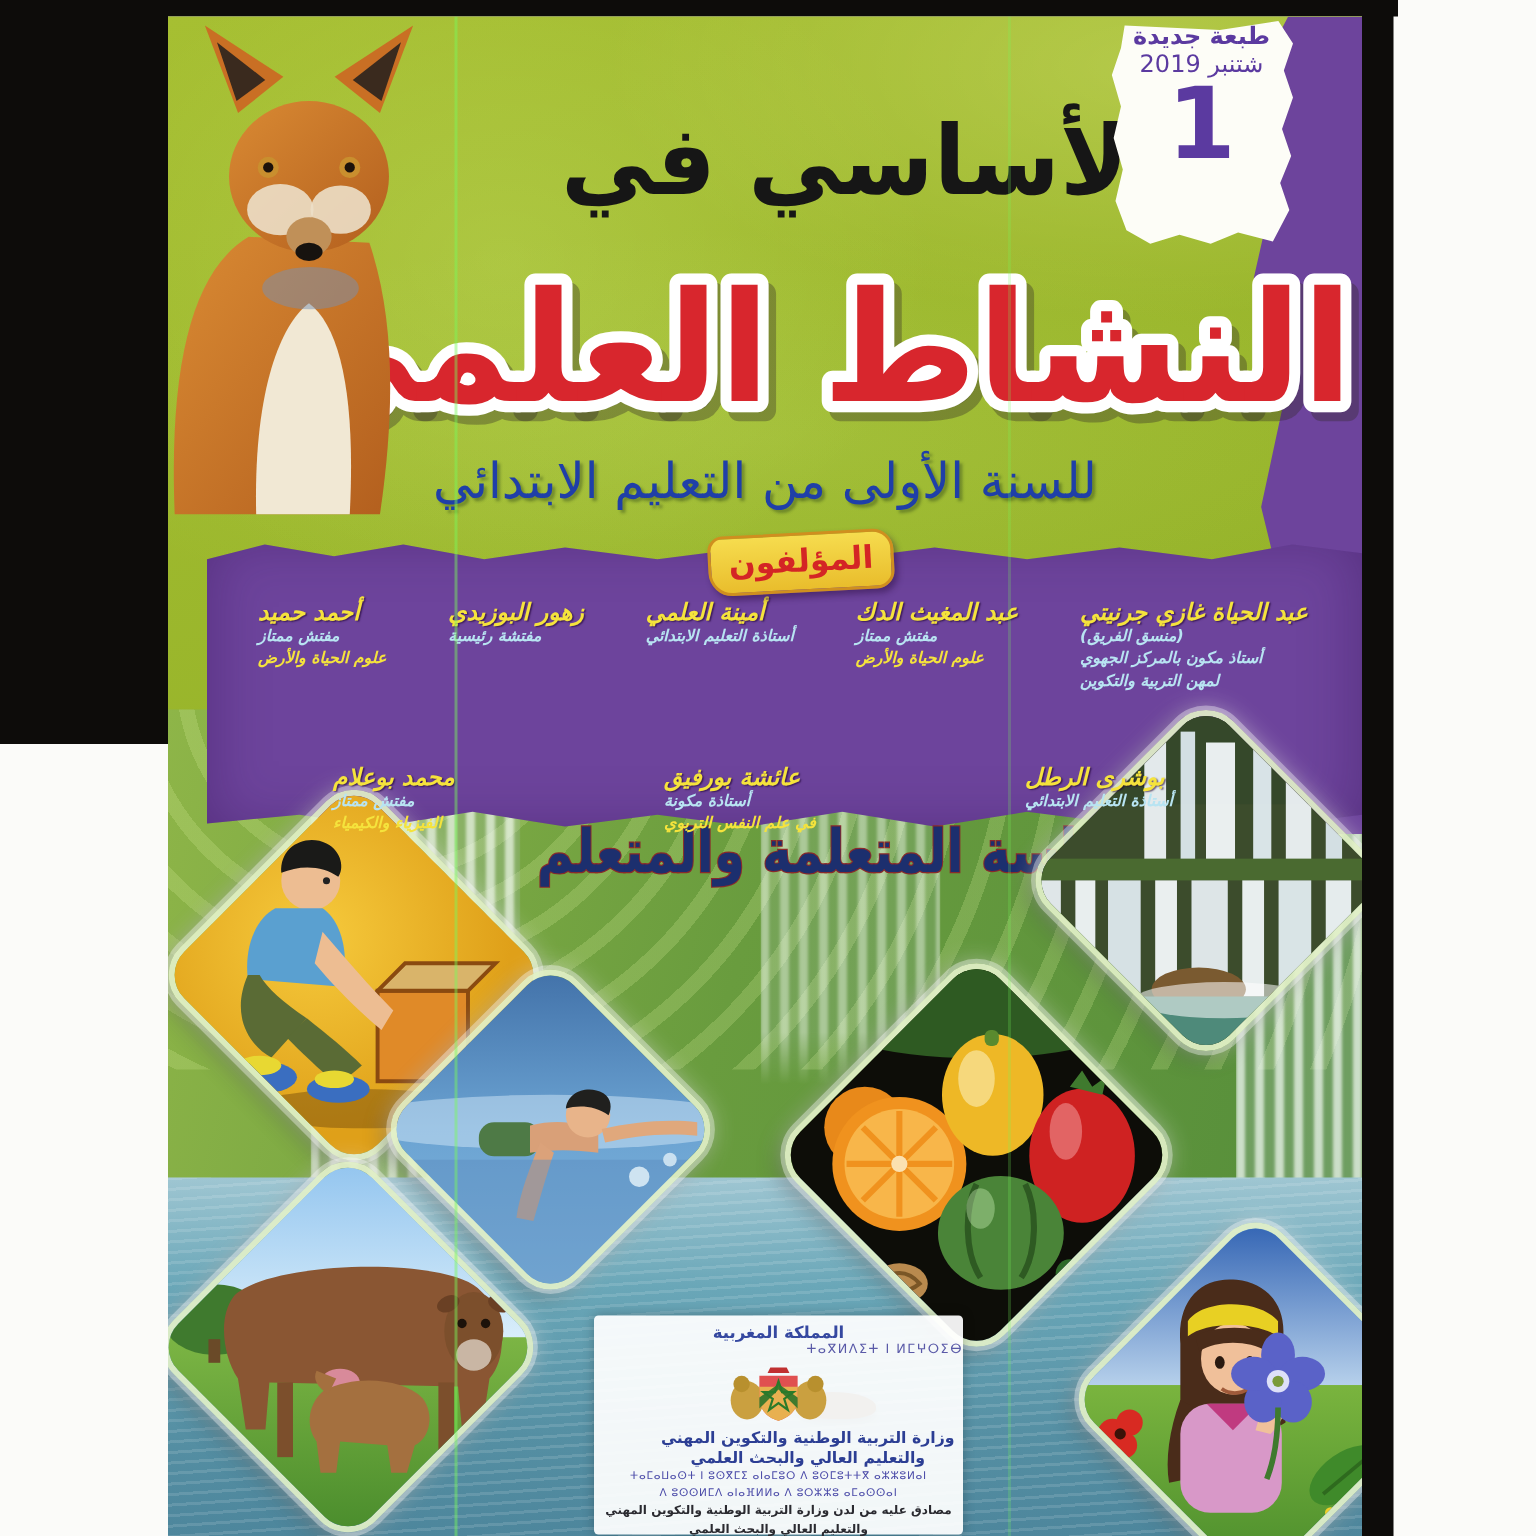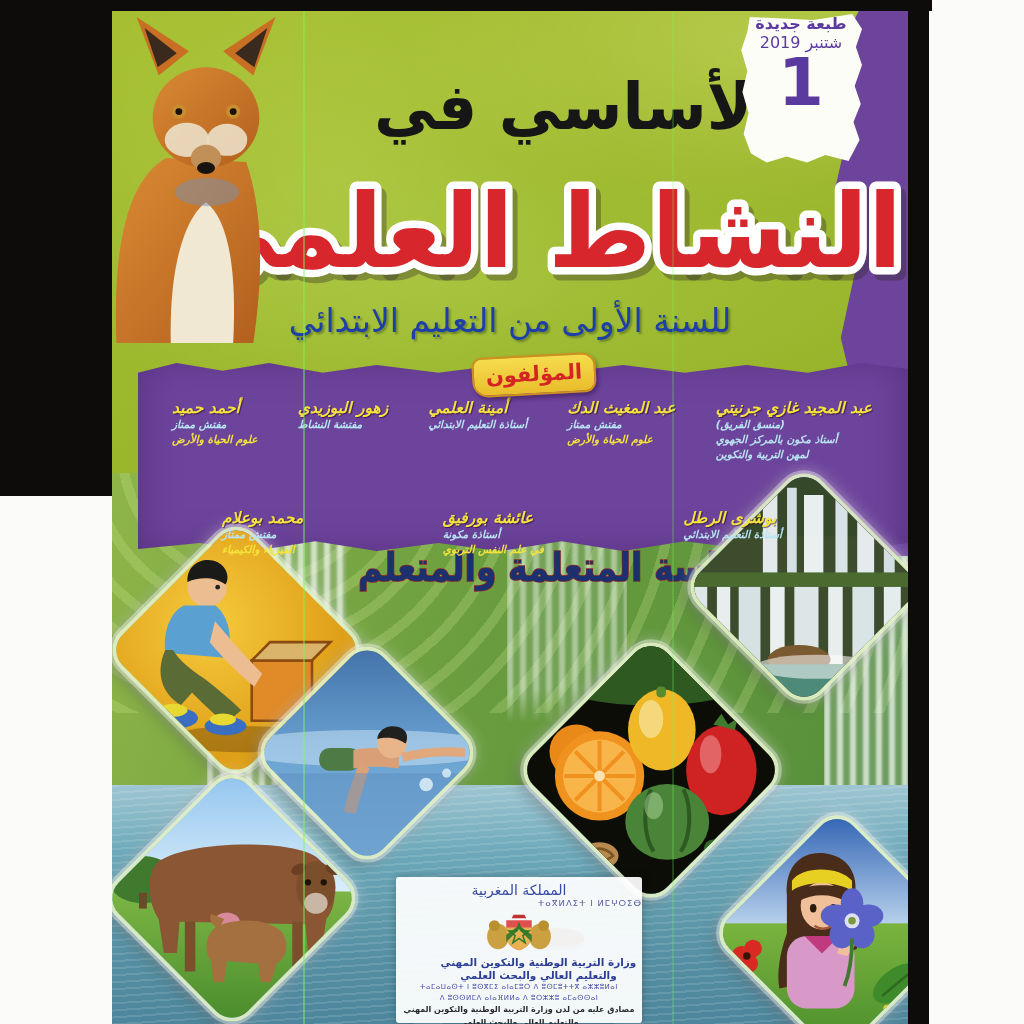--- a/index.html
+++ b/index.html
@@ -88,21 +88,21 @@
   #d-swim{left:172px;top:659px;width:158px;height:158px;z-index:4;}
   #d-cow{left:25px;top:792px;width:182px;height:182px;z-index:5;}
   #d-fall{left:604px;top:488px;width:168px;height:168px;z-index:3;}
   #d-veg{left:441px;top:661px;width:188px;height:188px;z-index:4;}
   #d-girl{left:634px;top:831px;width:174px;height:174px;z-index:5;}
 
   
   #ministry{position:absolute;left:284px;top:866px;width:246px;height:146px;z-index:6;
       background:rgba(255,255,255,.93);border-radius:3px;text-align:center;direction:rtl;
       box-shadow:0 0 8px rgba(0,0,0,.25);}
-  #ministry .k-ar{margin-top:5px;font-size:14px;font-weight:normal;color:#3548a0;}
+  #ministry .k-ar{margin-top:5px;font-size:11px;font-weight:bold;color:#3548a0;}
   #ministry .k-tf{font-size:8.5px;color:#5a5aa8;letter-spacing:1px;text-align:right;}
   #ministry .m-ar{font-size:10.5px;font-weight:bold;color:#2c3e94;line-height:1.25;padding-left:39px;}
   #ministry .m-tf{font-size:7px;color:#4a4aa8;letter-spacing:.5px;line-height:1.5;}
   #ministry .ap{font-size:8px;font-weight:bold;color:#2a2a30;line-height:1.35;margin-top:2px;}
   #arms{display:block;margin:1px auto;}
 
   
   .scanline{position:absolute;top:0;height:1013px;width:2px;z-index:9;pointer-events:none;}
   #scan1{left:191px;background:rgba(120,250,90,.45);}
   #scan2{left:560px;background:rgba(120,250,90,.22);}
@@ -164,37 +164,37 @@
     <svg class="title-svg" id="title-main-svg">
       <text x="428" y="128" text-anchor="middle" direction="rtl" font-family="DejaVu Sans" font-weight="bold" font-size="102" fill="rgba(50,40,40,.35)" stroke="rgba(50,40,40,.35)" stroke-width="15" paint-order="stroke" stroke-linejoin="round" textLength="724" lengthAdjust="spacingAndGlyphs" transform="translate(5,6)">النشاط العلمي</text>
       <text x="428" y="128" text-anchor="middle" direction="rtl" font-family="DejaVu Sans" font-weight="bold" font-size="102" fill="#d8262d" stroke="#ffffff" stroke-width="15" paint-order="stroke" stroke-linejoin="round" textLength="724" lengthAdjust="spacingAndGlyphs">النشاط العلمي</text>
     </svg>
     <div id="subtitle">للسنة الأولى من التعليم الابتدائي</div>
 
     <div id="authors-banner">المؤلفون</div>
 
     <div class="authors-row" id="authors-row-1">
       <div class="author">
-        <div class="nm">عبد المجيد غازي جرنيتي</div>
+        <div class="nm">عبد الحياة غازي جرنيتي</div>
         <div class="dt c">(منسق الفريق)</div>
         <div class="dt c">أستاذ مكون بالمركز الجهوي</div>
         <div class="dt c">لمهن التربية والتكوين</div>
       </div>
       <div class="author">
         <div class="nm">عبد المغيث الدك</div>
         <div class="dt c">مفتش ممتاز</div>
         <div class="dt y">علوم الحياة والأرض</div>
       </div>
       <div class="author">
         <div class="nm">أمينة العلمي</div>
         <div class="dt c">أستاذة التعليم الابتدائي</div>
       </div>
       <div class="author">
         <div class="nm">زهور البوزيدي</div>
-        <div class="dt c">مفتشة النشاط</div>
+        <div class="dt c">مفتشة رئيسية</div>
       </div>
       <div class="author">
         <div class="nm">أحمد حميد</div>
         <div class="dt c">مفتش ممتاز</div>
         <div class="dt y">علوم الحياة والأرض</div>
       </div>
     </div>
 
     <div class="authors-row" id="authors-row-2">
       <div class="author">

